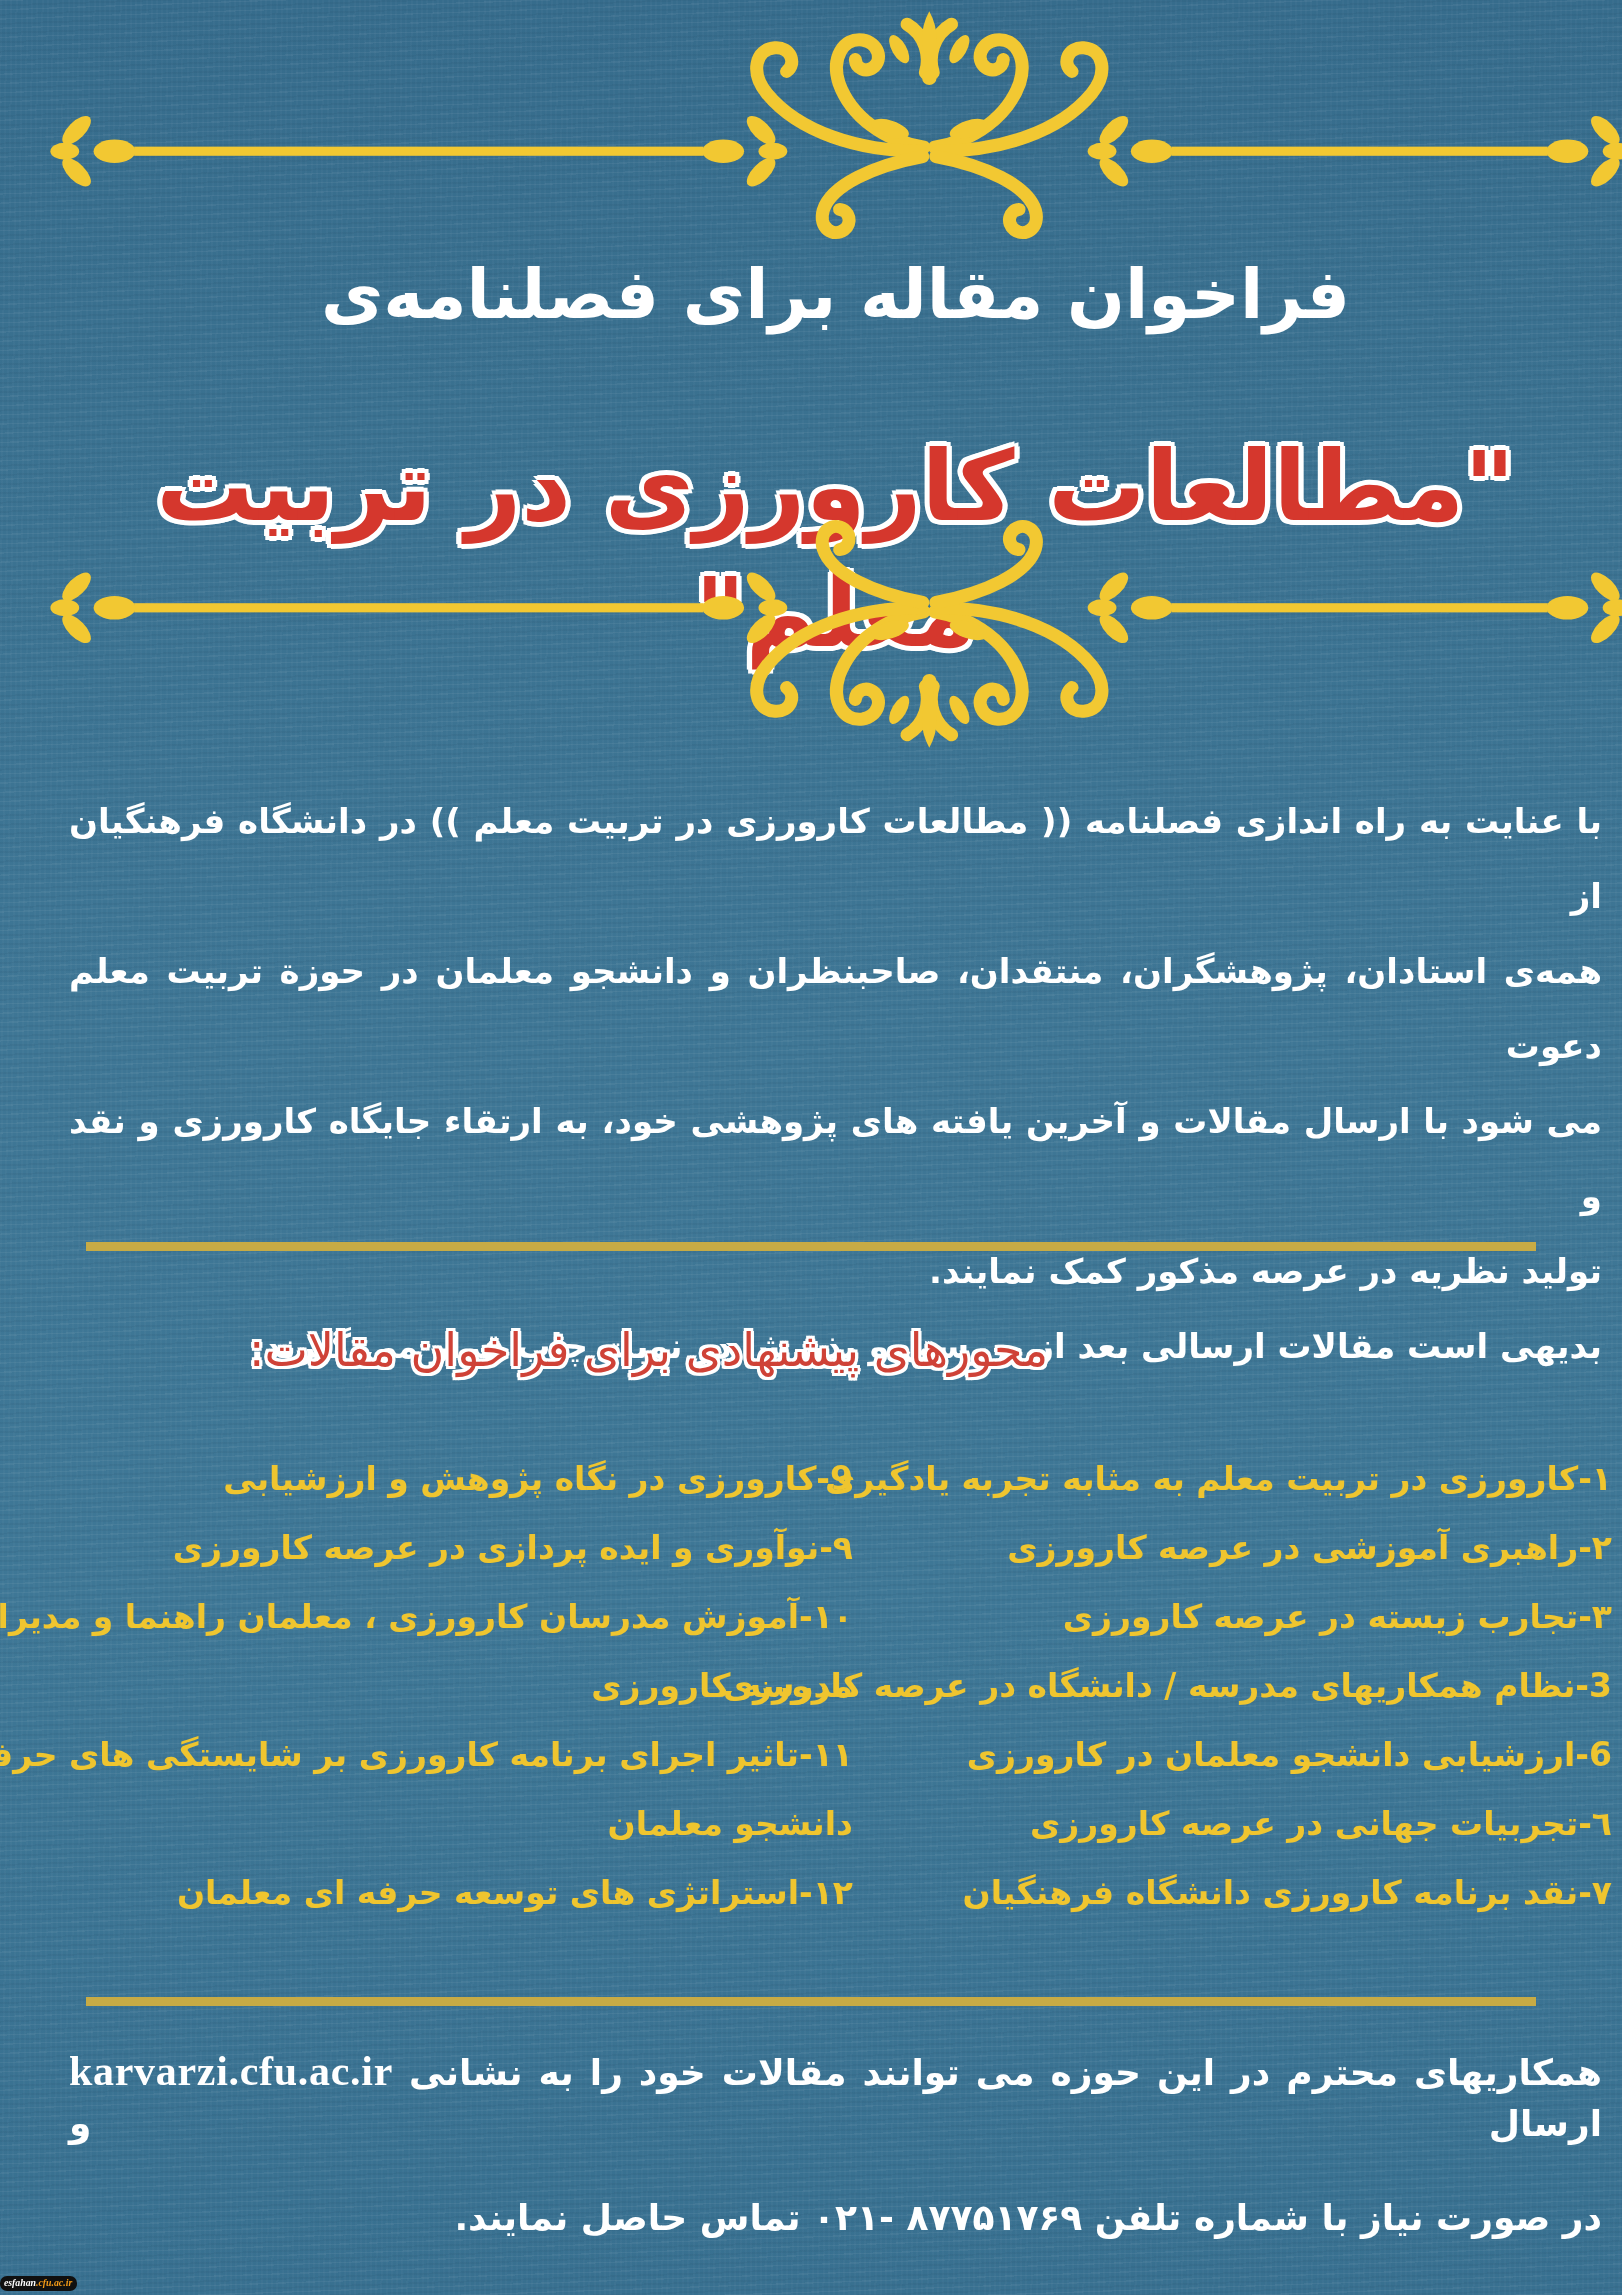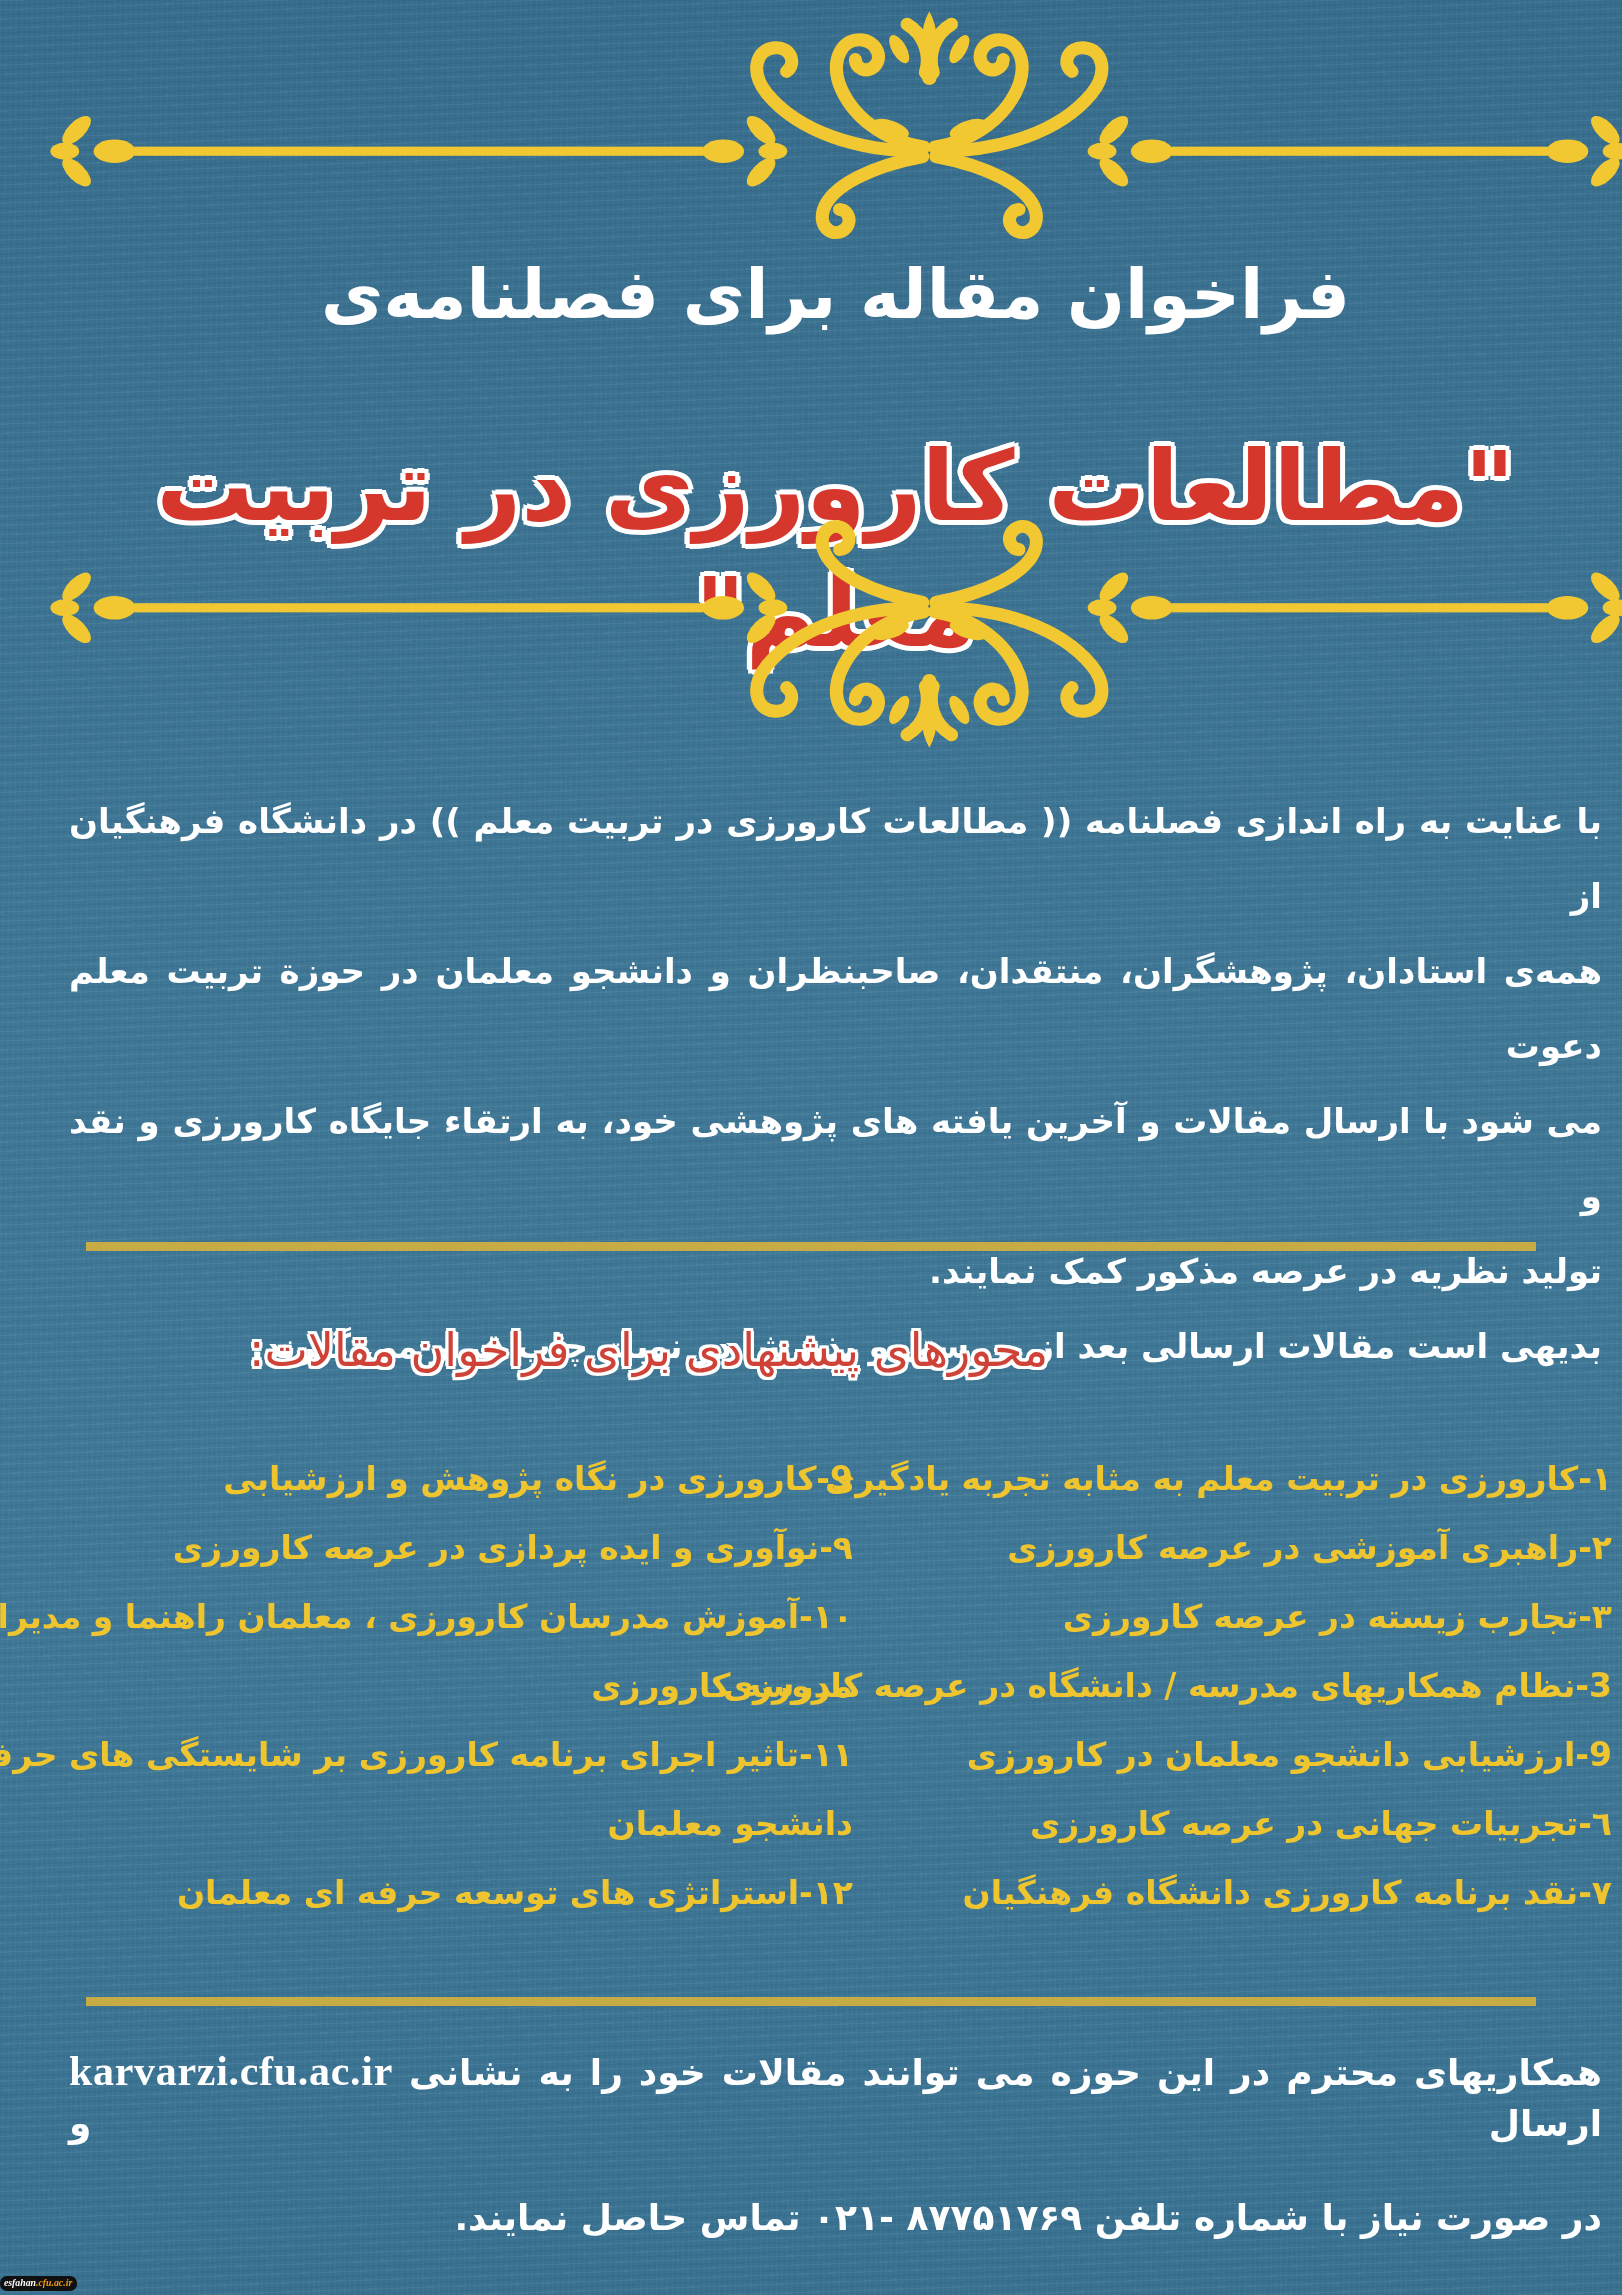--- a/index.html
+++ b/index.html
@@ -141,21 +141,21 @@
   <div class="rule rule1"></div>
 
   <div class="heading red-small" dir="rtl">محورهای پیشنهادی برای فراخوان مقالات:</div>
 
   <div class="topics" dir="rtl">
     <div class="col-right">
       <div class="trow">۱-کارورزی در تربیت معلم به مثابه تجربه یادگیری</div>
       <div class="trow">۲-راهبری آموزشی در عرصه کارورزی</div>
       <div class="trow">۳-تجارب زیسته در عرصه کارورزی</div>
       <div class="trow">3-نظام همکاریهای مدرسه / دانشگاه در عرصه کارورزی</div>
-      <div class="trow">9-ارزشیابی دانشجو معلمان در کارورزی</div>
+      <div class="trow">6-ارزشیابی دانشجو معلمان در کارورزی</div>
       <div class="trow">٦-تجربیات جهانی در عرصه کارورزی</div>
       <div class="trow">۷-نقد برنامه کارورزی دانشگاه فرهنگیان</div>
     </div>
     <div class="col-left">
       <div class="trow">9-کارورزی در نگاه پژوهش و ارزشیابی</div>
       <div class="trow">۹-نوآوری و ایده پردازی در عرصه کارورزی</div>
       <div class="trow">۱۰-آموزش مدرسان کارورزی ، معلمان راهنما و مدیران</div>
       <div class="trow">مدرسه کارورزی</div>
       <div class="trow">۱۱-تاثیر اجرای برنامه کارورزی بر شایستگی های حرفه ای</div>
       <div class="trow">دانشجو معلمان</div>

